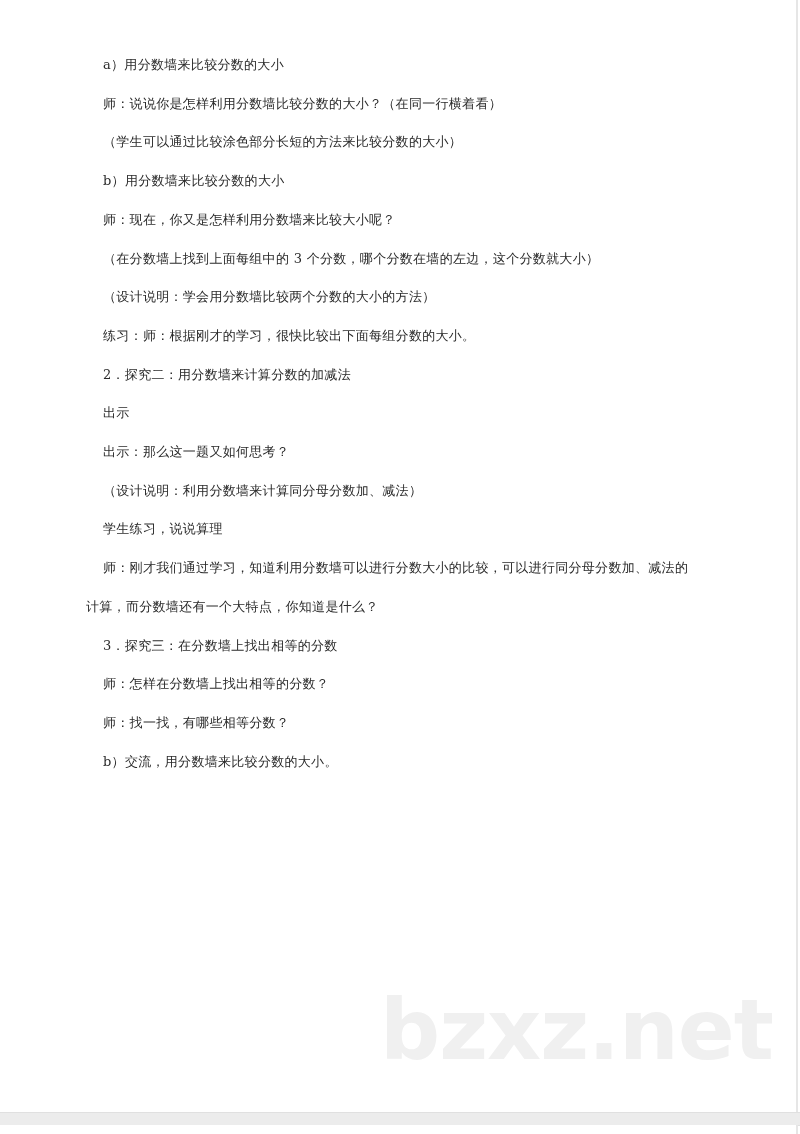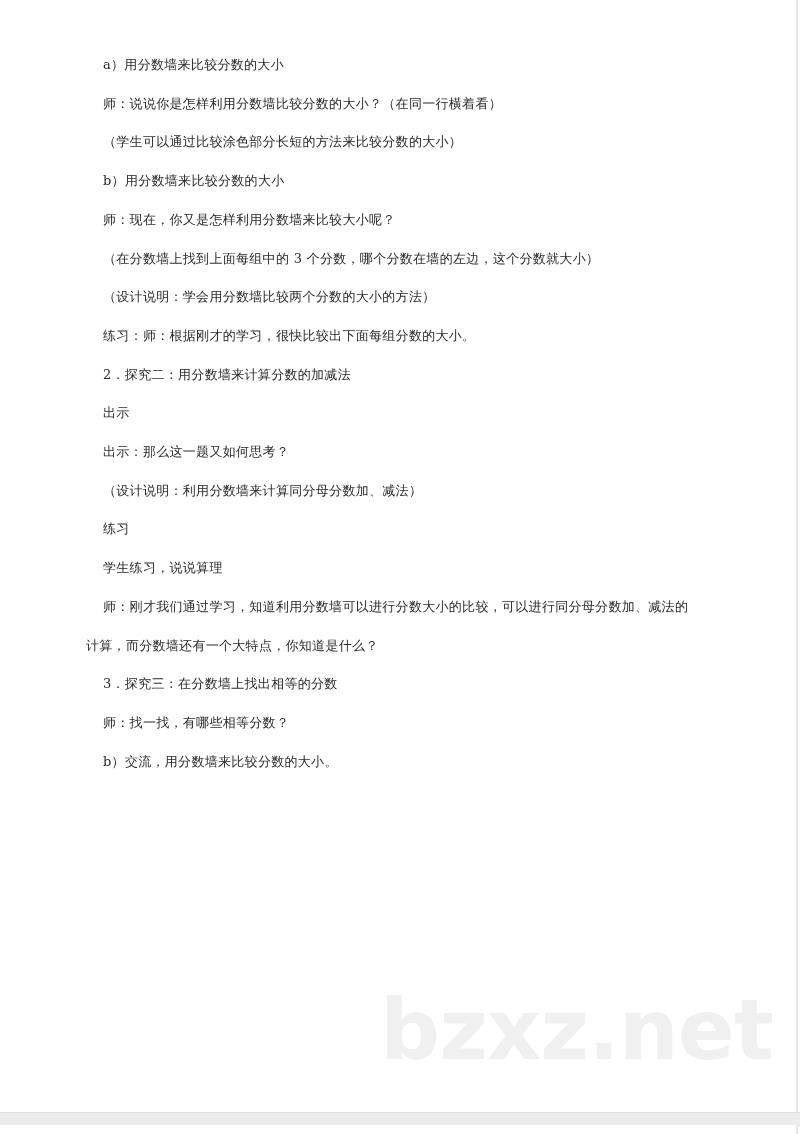--- a/index.html
+++ b/index.html
@@ -85,22 +85,22 @@
     <p class="para">（学生可以通过比较涂色部分长短的方法来比较分数的大小）</p>
     <p class="para">b）用分数墙来比较分数的大小</p>
     <p class="para">师：现在，你又是怎样利用分数墙来比较大小呢？</p>
     <p class="para">（在分数墙上找到上面每组中的 3 个分数，哪个分数在墙的左边，这个分数就大小）</p>
     <p class="para">（设计说明：学会用分数墙比较两个分数的大小的方法）</p>
     <p class="para">练习：师：根据刚才的学习，很快比较出下面每组分数的大小。</p>
     <p class="para">2．探究二：用分数墙来计算分数的加减法</p>
     <p class="para">出示</p>
     <p class="para">出示：那么这一题又如何思考？</p>
     <p class="para">（设计说明：利用分数墙来计算同分母分数加、减法）</p>
-    <p class="para">练习</p>
     <p class="para">学生练习，说说算理</p>
     <p class="para">师：刚才我们通过学习，知道利用分数墙可以进行分数大小的比较，可以进行同分母分数加、减法的计算，而分数墙还有一个大特点，你知道是什么？</p>
     <p class="para">3．探究三：在分数墙上找出相等的分数</p>
+    <p class="para">师：怎样在分数墙上找出相等的分数？</p>
     <p class="para">师：找一找，有哪些相等分数？</p>
     <p class="para">b）交流，用分数墙来比较分数的大小。</p>
   </div>
 </div>
 <div class="page-gap"></div>
 <div class="next-page"></div>
 
 </body></html>

